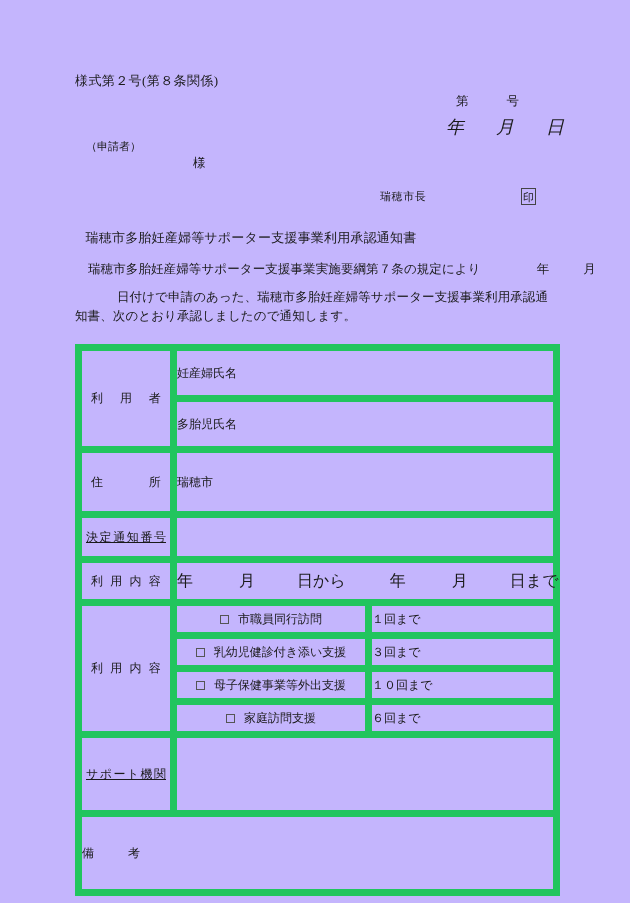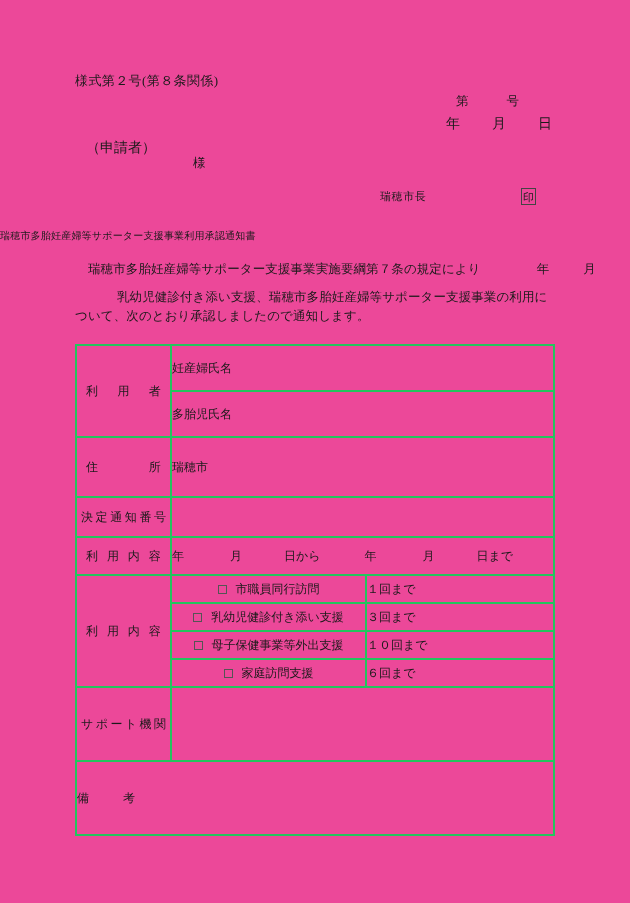--- a/index.html
+++ b/index.html
@@ -9,21 +9,21 @@
     background: #ffffff;
   }
   body {
     font-family: "Liberation Serif", "DejaVu Serif", serif;
     color: #1a1a1a;
   }
   #page {
     position: relative;
     width: 630px;
     height: 903px;
-    background: #ec4899;
+    background: #c4b5fd;
     overflow: hidden;
   }
 
   
   .form-no {
     position: absolute;
     left: 75px;
     top: 72px;
     font-size: 13px;
     letter-spacing: 0.4px;
@@ -36,30 +36,31 @@
     top: 93px;
     font-size: 12.5px;
     white-space: nowrap;
   }
   .doc-number .sp { display: inline-block; width: 38px; }
 
   .doc-date {
     position: absolute;
     left: 446px;
     top: 115px;
-    font-size: 14px;
-    white-space: nowrap;
+    font-size: 18px;
+    white-space: nowrap;
+    font-style: italic;
   }
   .doc-date .sp { display: inline-block; width: 32px; }
 
   .applicant-label {
     position: absolute;
     left: 86px;
     top: 139px;
-    font-size: 14px;
+    font-size: 11px;
     white-space: nowrap;
   }
   .applicant-sama {
     position: absolute;
     left: 193px;
     top: 155px;
     font-size: 12.5px;
     white-space: nowrap;
   }
 
@@ -83,22 +84,22 @@
     text-align: center;
     box-sizing: border-box;
     letter-spacing: 0;
   }
 
   .doc-title {
     position: absolute;
     left: 0;
     top: 229px;
     width: 502px;
-    text-align: left;
-    font-size: 10px;
+    text-align: center;
+    font-size: 13px;
     letter-spacing: 0.2px;
     white-space: nowrap;
   }
 
   
   .body-p1 {
     position: absolute;
     left: 88px;
     top: 261px;
     font-size: 12.5px;
@@ -123,21 +124,21 @@
   #form-table {
     position: absolute;
     left: 75px;
     top: 344px;
     width: 478px;
     border-collapse: collapse;
     table-layout: fixed;
     font-size: 12px;
   }
   #form-table td {
-    border: 2px solid #22c55e;
+    border: 7px solid #22c55e;
     padding: 0;
     vertical-align: middle;
   }
   .lbl {
     width: 95px;
     text-align: center;
     font-size: 12px;
     letter-spacing: 0.2px;
     margin-left: 36px;
   }
@@ -146,32 +147,33 @@
     text-align: justify;
     text-align-last: justify;
     padding: 0 9px;
   }
   .lbl-narrow {
     display: block;
     text-align: justify;
     text-align-last: justify;
     padding: 0 4px;
     letter-spacing: 0;
+    text-decoration: underline;
   }
   .cell-tl {
     vertical-align: top;
     padding: 6px 0 0 8px;
   }
   .cell-plain { padding: 0 8px; }
 
   .period-line {
     text-align: left;
     padding-left: 20px;
     white-space: nowrap;
-    font-size: 12px;
+    font-size: 16px;
   }
   .period-line .s1 { display: inline-block; width: 46px; }
   .period-line .s2 { display: inline-block; width: 42px; }
   .period-line .s3 { display: inline-block; width: 44px; }
 
   .svc-name {
     padding: 0 6px;
     white-space: nowrap;
     font-size: 12px;
     text-align: center;
@@ -223,21 +225,21 @@
 
   <div class="mayor">瑞穂市長</div>
   <div class="seal-box">印</div>
 
   <div class="doc-title">瑞穂市多胎妊産婦等サポーター支援事業利用承認通知書</div>
 
   <div class="body-p1">
     <span>瑞穂市多胎妊産婦等サポーター支援事業実施要綱第７条の規定により</span><span class="gap"></span><span>年</span><span class="gap2"></span><span>月</span>
   </div>
 
-  <div class="body-p2">乳幼児健診付き添い支援、瑞穂市多胎妊産婦等サポーター支援事業の利用について、次のとおり承認しましたので通知します。</div>
+  <div class="body-p2">日付けで申請のあった、瑞穂市多胎妊産婦等サポーター支援事業利用承認通知書、次のとおり承認しましたので通知します。</div>
 
   <table id="form-table">
     <colgroup>
       <col style="width:95px">
       <col style="width:195px">
       <col style="width:188px">
     </colgroup>
     <tbody>
       <tr>
         <td class="lbl" rowspan="2">

